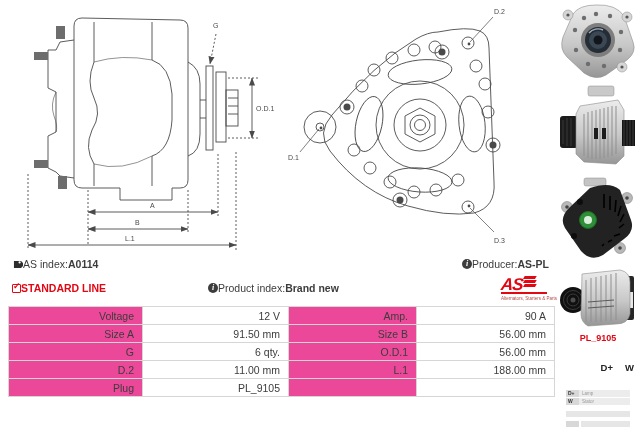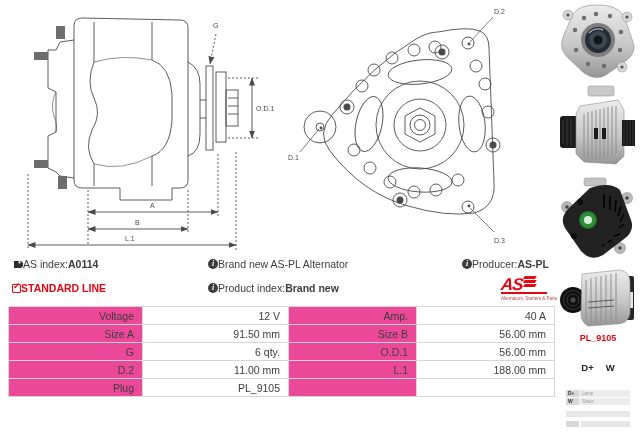--- a/index.html
+++ b/index.html
@@ -43,21 +43,21 @@
   #spec-table td { height:18px; border:1px solid #d6d6d6; font-size:10.5px;
                 text-align:right; padding:0 8px 0 0; overflow:hidden; }
   #spec-table td.lbl { background:#ec4899; }
   #spec-table td.val { background:#fff;margin-left:7px; }
 
   
   #sidebar { left:556px; top:0; width:84px; height:432px; }
   .photo { position:absolute; left:2px; width:80px; cursor:pointer; }
   #plug-code { left:0; top:333px; width:84px; text-align:center;
                font-size:9px; font-weight:bold; color:#e30613; }
-  #terminals { left:0; top:362px; width:84px; text-align:center;
+  #terminals { left:0; top:362px; width:84px; text-align:right;
                font-size:9.5px; font-weight:bold; color:#222; }
   #terminals span { margin:0 6px; }
   .pin-row { position:absolute; left:10px; width:64px; display:flex; height:7px; }
   .pin-lbl { width:13px; background:#d8d8d8; font-size:5px; font-weight:bold;
              color:#333; padding-left:2px; line-height:7px; }
   .pin-val { flex:1; background:#ececec; font-size:4.5px; color:#9a9a9a;
              padding-left:3px; line-height:7px; }
   .bar { position:absolute; background:#e6e6e6; height:6px; }
 </style>
 </head>
@@ -185,24 +185,20 @@
 
   <div class="info-item" style="left:12px;top:258px">
     <svg width="11" height="11" viewBox="0 0 11 11">
       <path d="M5.5,0.5 L10.5,0.5 L10.5,5.5 L5.5,10.5 L0.5,5.5 Z" fill="#2e2e2e" transform="rotate(45 5.5 5.5)"></path>
       <circle cx="7.6" cy="3.4" r="1.1" fill="#fff"></circle>
     </svg>
     <span>AS index:</span>
     <span class="b">A0114</span>
   </div>
 
-  <div class="info-item" style="left:208px;top:258px">
-    <span class="info-icon"></span>
-    <span>Brand new AS-PL Alternator</span>
-  </div>
 
   <div class="info-item" style="left:462px;top:258px">
     <span class="info-icon"></span>
     <span>Producer:</span>
     <span class="b">AS-PL</span>
   </div>
 
   <div class="info-item" style="left:12px;top:282px">
     <span class="chk-icon"></span>
     <span class="b red">STANDARD LINE</span>
@@ -225,21 +221,21 @@
         <col style="width:134px">
         <col style="width:146px">
         <col style="width:128px">
         <col style="width:138px">
       </colgroup>
     <tbody>
         <tr>
       <td class="lbl">Voltage</td>
       <td class="val">12 V</td>
       <td class="lbl">Amp.</td>
-      <td class="val">40 A</td>
+      <td class="val">90 A</td>
     </tr>
     <tr>
       <td class="lbl">Size A</td>
       <td class="val">91.50 mm</td>
       <td class="lbl">Size B</td>
       <td class="val">56.00 mm</td>
     </tr>
     <tr>
       <td class="lbl">G</td>
       <td class="val">6 qty.</td>

